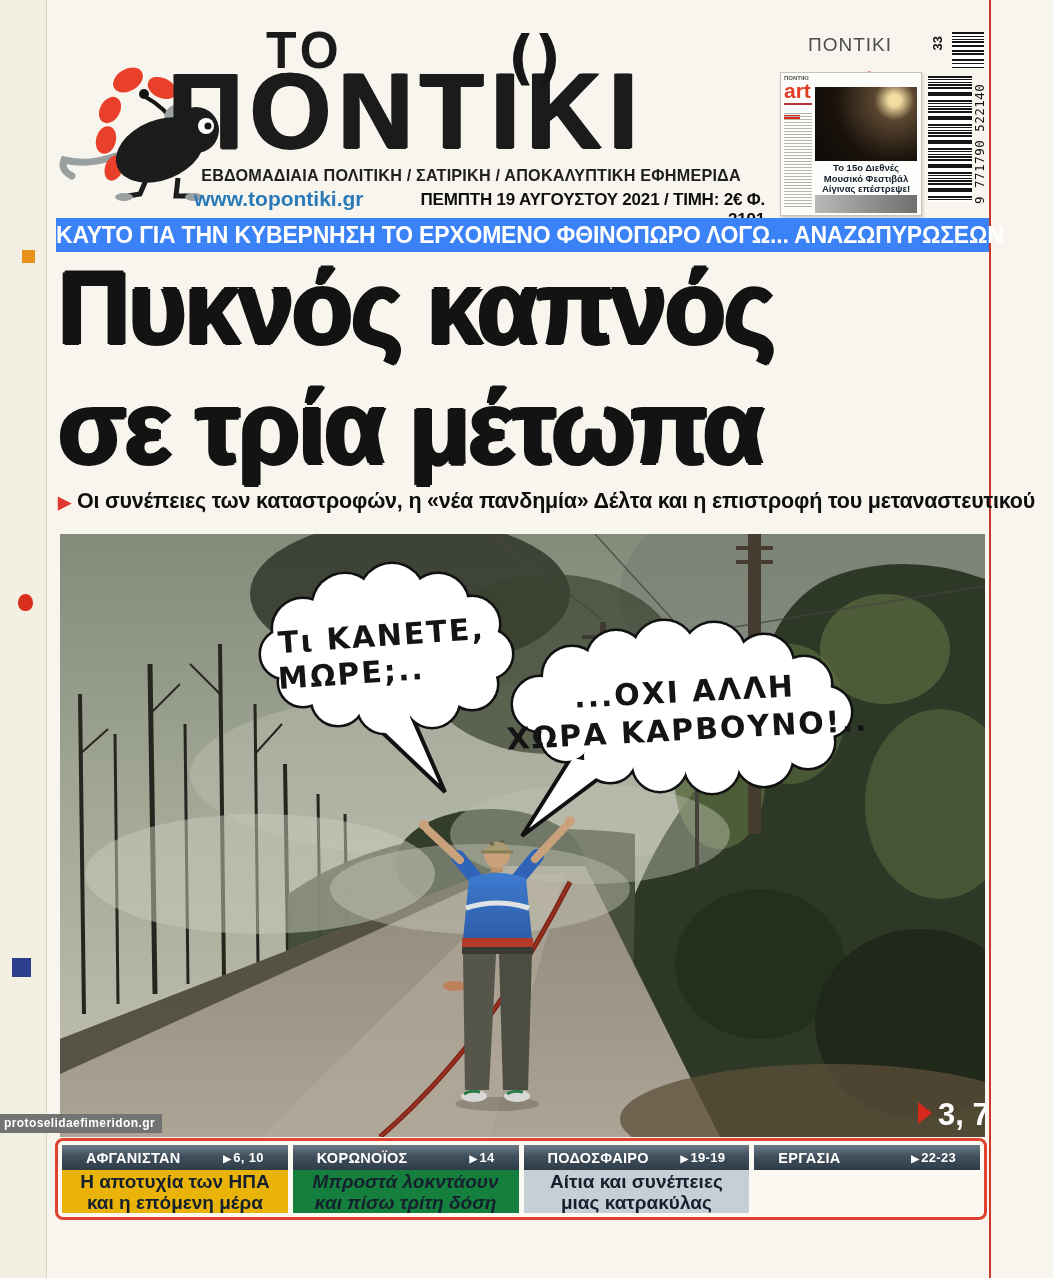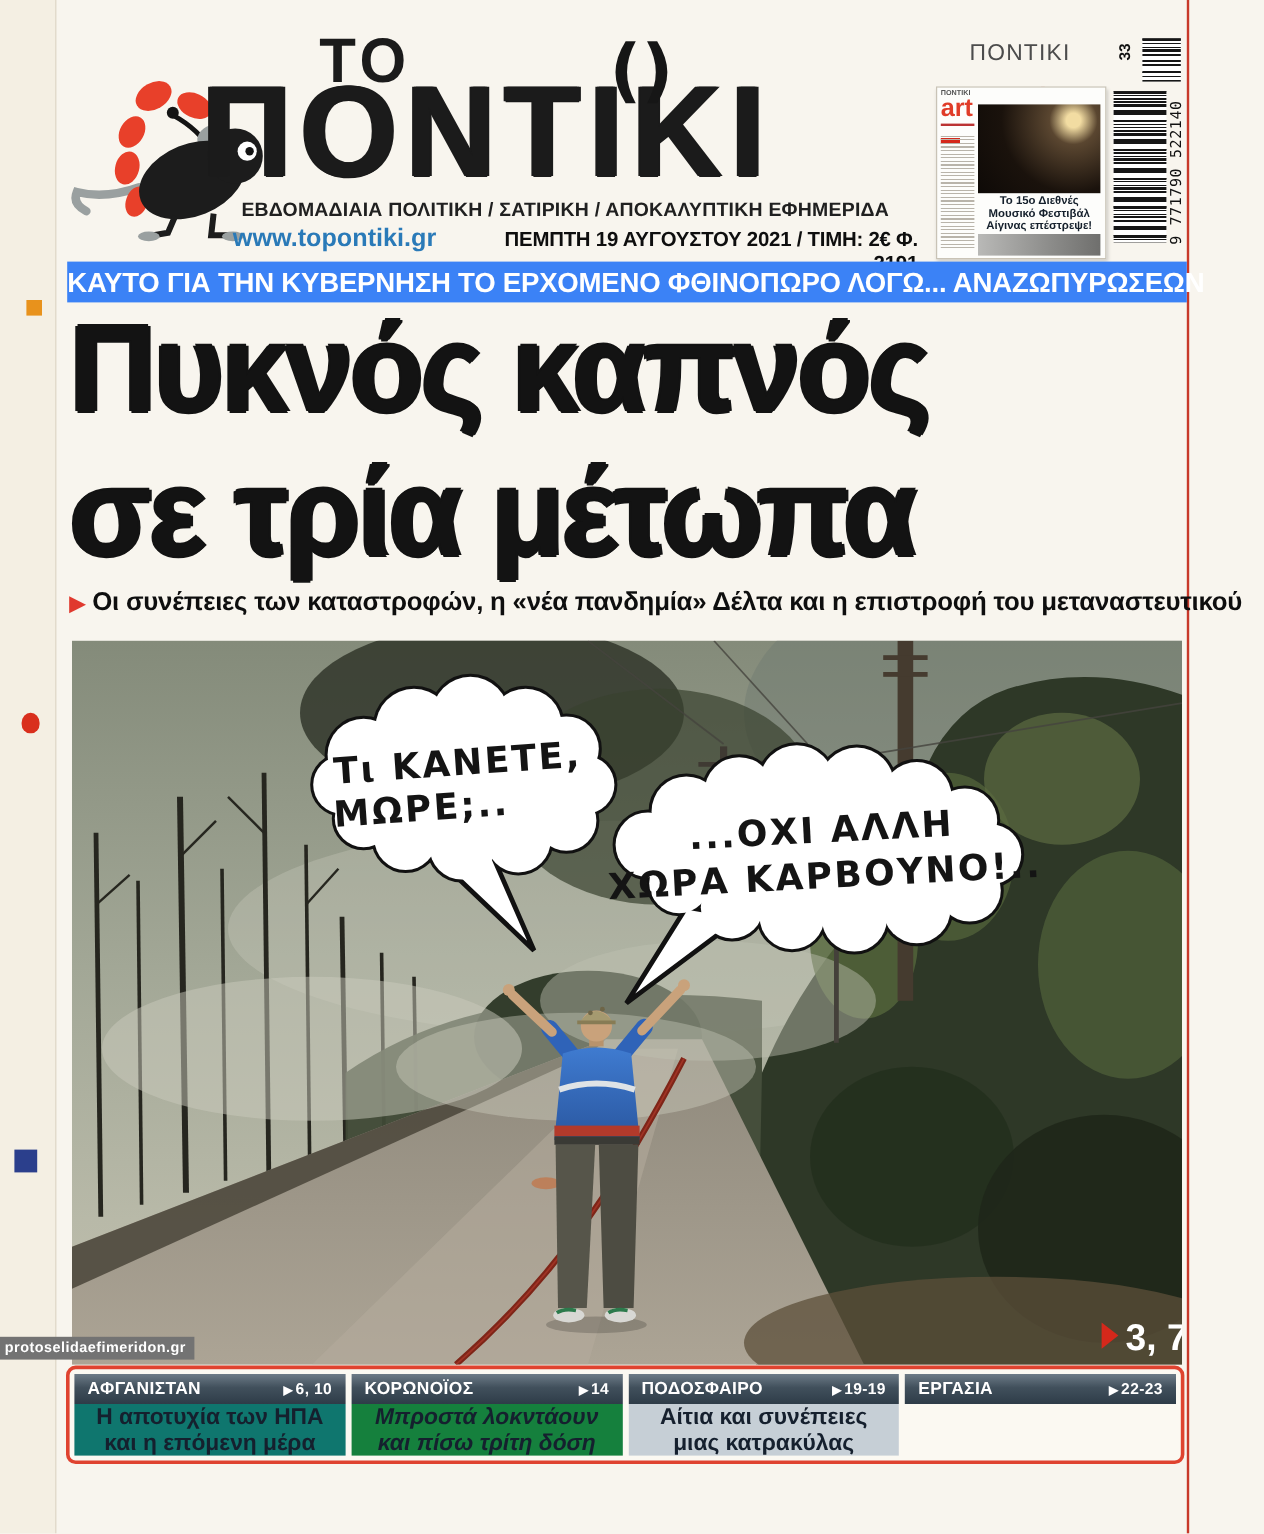--- a/index.html
+++ b/index.html
@@ -84,26 +84,26 @@
   
   .watermark{position:absolute;left:0;top:1114px;background:#737373;color:#fff;font-size:12px;
              font-weight:bold;padding:2px 7px 3px 4px;letter-spacing:.4px;}
 
   
   .strip{position:absolute;left:55px;top:1138px;width:932px;height:82px;border:3px solid #df4330;
          border-radius:8px;background:#fbf9f2;display:flex;gap:5px;padding:4px;box-sizing:border-box;}
   .panel{flex:1;display:flex;flex-direction:column;min-width:0;}
   .panel .hd{height:25px;background:linear-gradient(180deg,#6d7b87 0%,#41505c 45%,#2e3c48 100%);
              color:#fff;display:flex;align-items:center;justify-content:space-between;
-             padding:0 11px;font-size:14.5px;font-weight:800;letter-spacing:.3px;}
+             padding:0 24px;font-size:14.5px;font-weight:800;letter-spacing:.3px;}
   .panel .hd .pg{font-size:13px;font-weight:700;}
   .panel .hd .tri{font-size:10px;margin-right:2px;}
   .panel .bd{flex:1;display:flex;flex-direction:column;align-items:center;justify-content:center;
              font-size:19px;font-weight:800;color:#15202e;line-height:21px;text-align:center;}
-  .bg-blue{background:#0f766e;} .bg-yellow{background:#15803d;font-style:italic;}
+  .bg-blue{background:#eab308;} .bg-yellow{background:#15803d;font-style:italic;}
   .bg-blue2{background:#c6cfd6;} .bg-yellow2{background:#efeac6;}
 </style>
 </head>
 <body>
 
 <div id="page">
 
   <div class="left-strip"></div>
   <div class="crease"></div>
   <div class="red-edge"></div>

